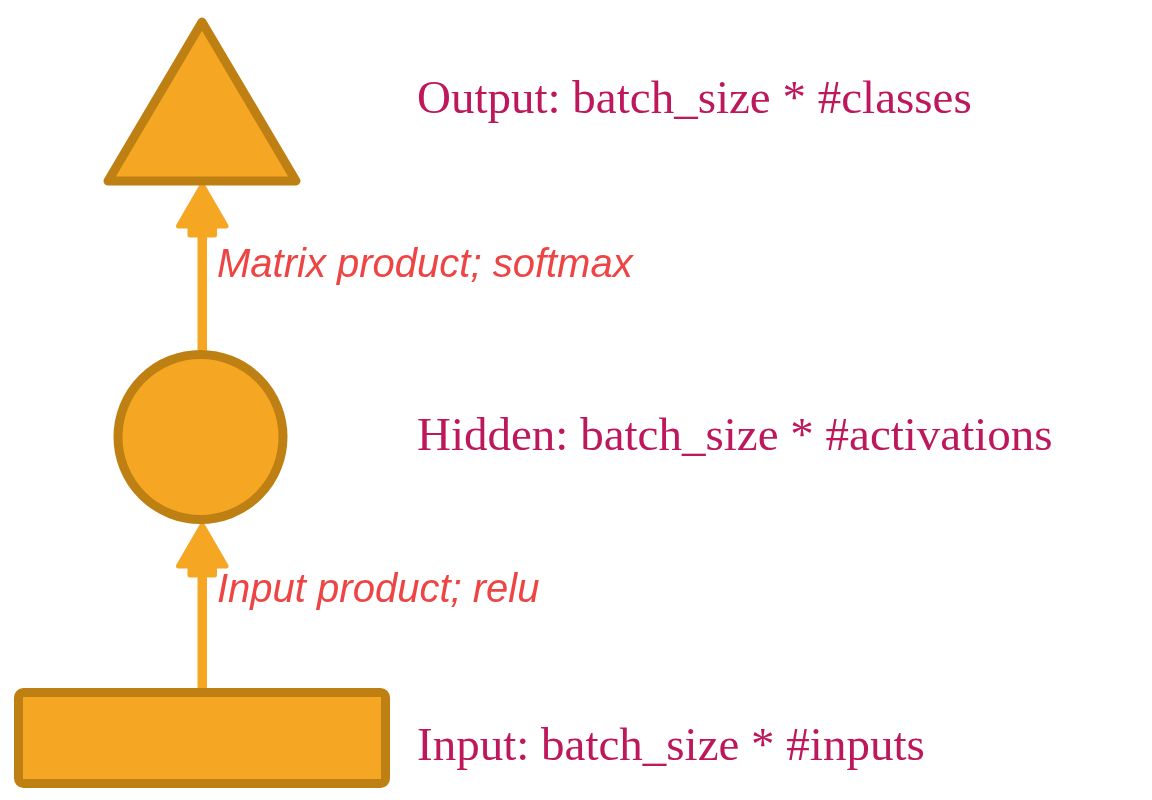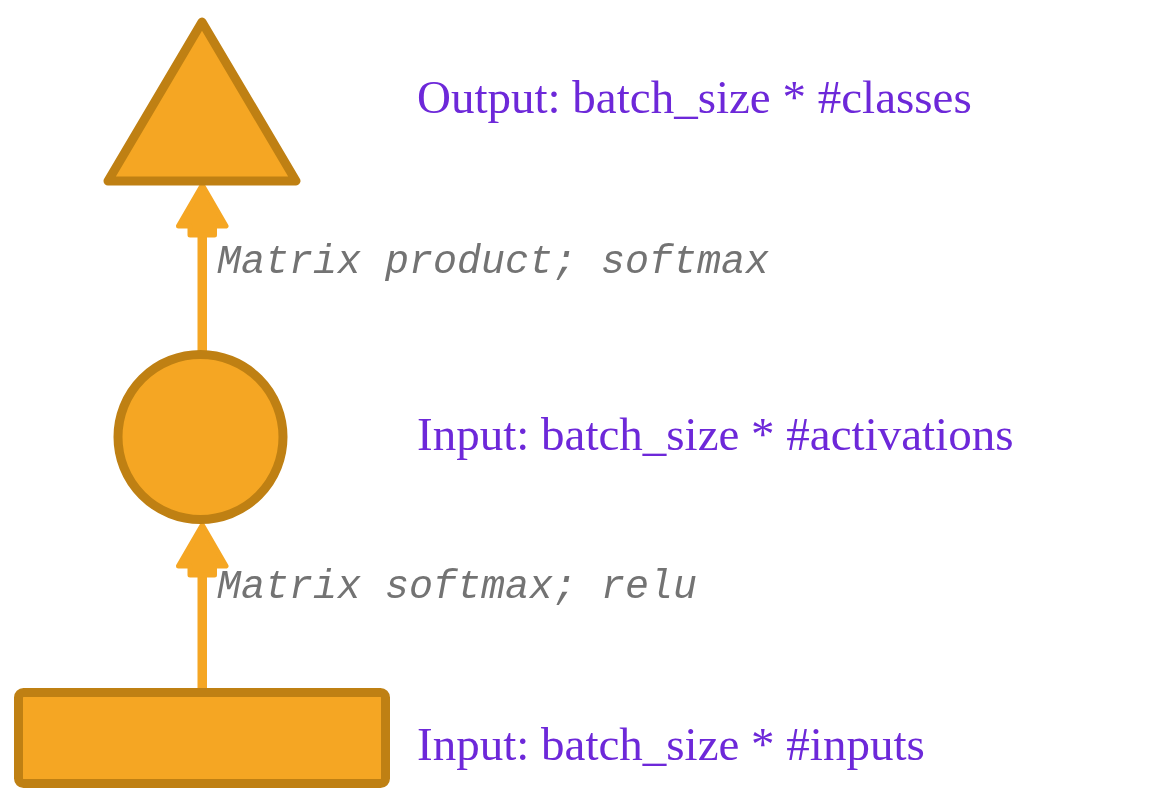--- a/index.html
+++ b/index.html
@@ -22,33 +22,33 @@
   }
   #vector-layer {
     position: absolute;
     left: 0;
     top: 0;
     width: 1152px;
     height: 800px;
   }
   .node-label {
     position: absolute;
-    color: #6d28d9;
+    color: #be185d;
     font-family: "Liberation Serif", "DejaVu Serif", serif;
     font-size: 47px;
     font-weight: 400;
     font-style: normal;
     line-height: 1;
     white-space: pre;
     letter-spacing: 0px;
   }
   .edge-label {
     position: absolute;
-    color: #737373;
-    font-family: Liberation Mono, monospace;
+    color: #ef4444;
+    font-family: Liberation Sans, sans-serif;
     font-size: 40px;
     font-weight: 400;
     font-style: italic;
     line-height: 1;
     white-space: pre;
     letter-spacing: 0px;
   }
   #label-output  { left: 417px; top: 74px; }
   #label-hidden  { left: 417px; top: 411px; }
   #label-input   { left: 417px; top: 721px; text-align: right; }
@@ -86,21 +86,21 @@
 
     <polygon points="202,22 296,181 108,181" fill="#F5A623" stroke="#BF8013" stroke-width="9" stroke-linejoin="round"></polygon>
 
     <circle cx="200.5" cy="437" r="82.5" fill="#F5A623" stroke="#BF8013" stroke-width="9"></circle>
 
     <rect x="18.5" y="692.5" width="367" height="91" rx="5" ry="5" fill="#F5A623" stroke="#BF8013" stroke-width="9"></rect>
   </svg>
 
   <div id="label-output" class="node-label">Output: batch_size * #classes</div>
 
-  <div id="label-hidden" class="node-label">Input: batch_size * #activations</div>
+  <div id="label-hidden" class="node-label">Hidden: batch_size * #activations</div>
 
   <div id="label-input" class="node-label">Input: batch_size * #inputs</div>
 
   <div id="label-edge-top" class="edge-label">Matrix product; softmax</div>
 
-  <div id="label-edge-bottom" class="edge-label">Matrix softmax; relu</div>
+  <div id="label-edge-bottom" class="edge-label">Input product; relu</div>
 
 </div>
 
 </body></html>

